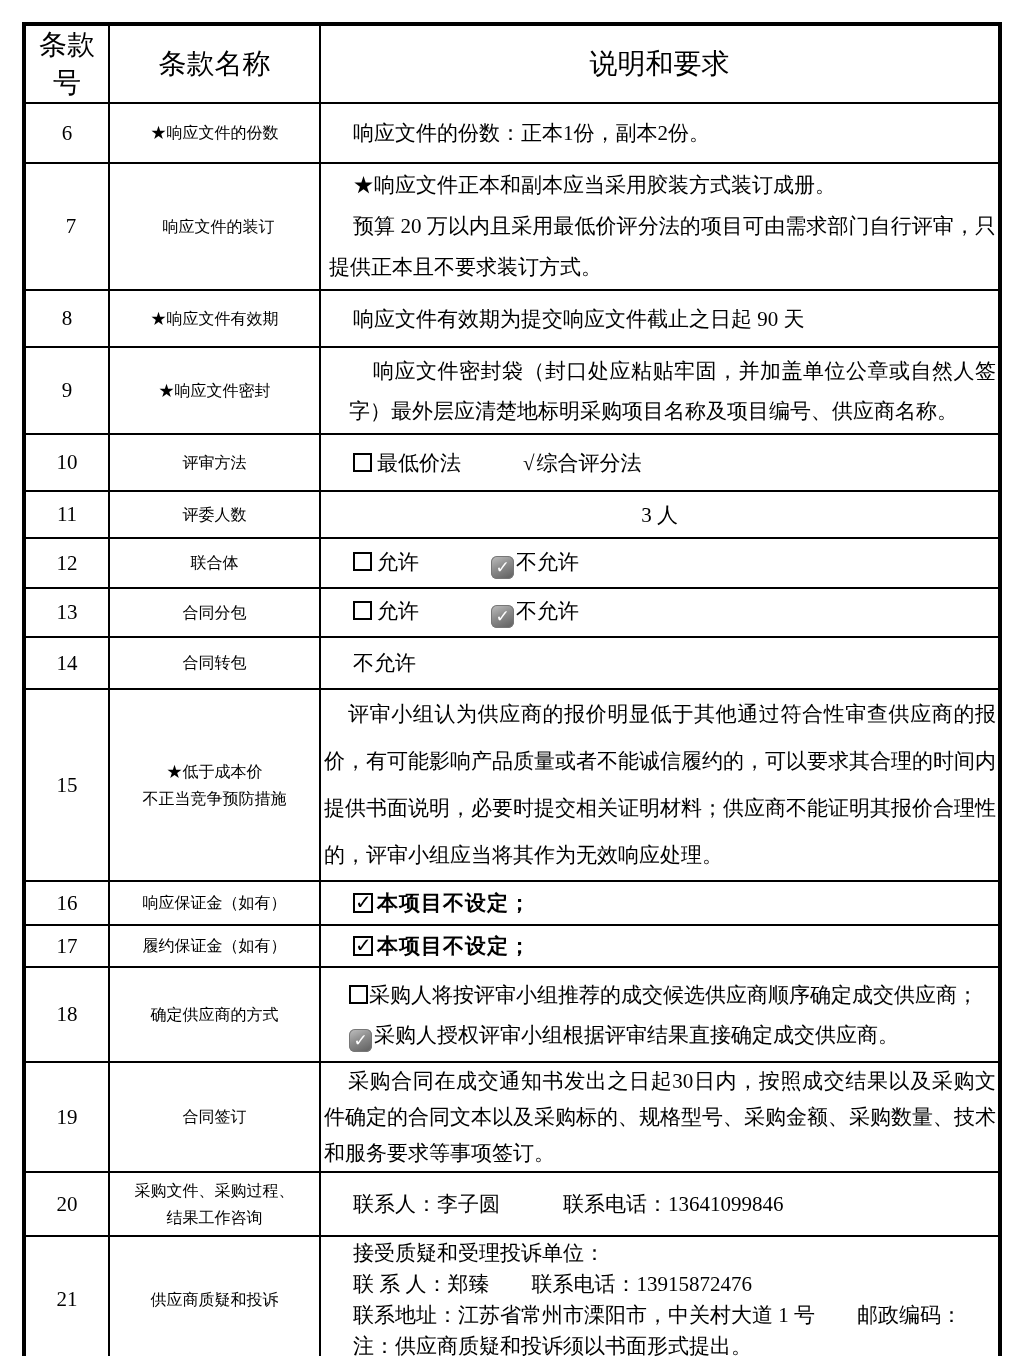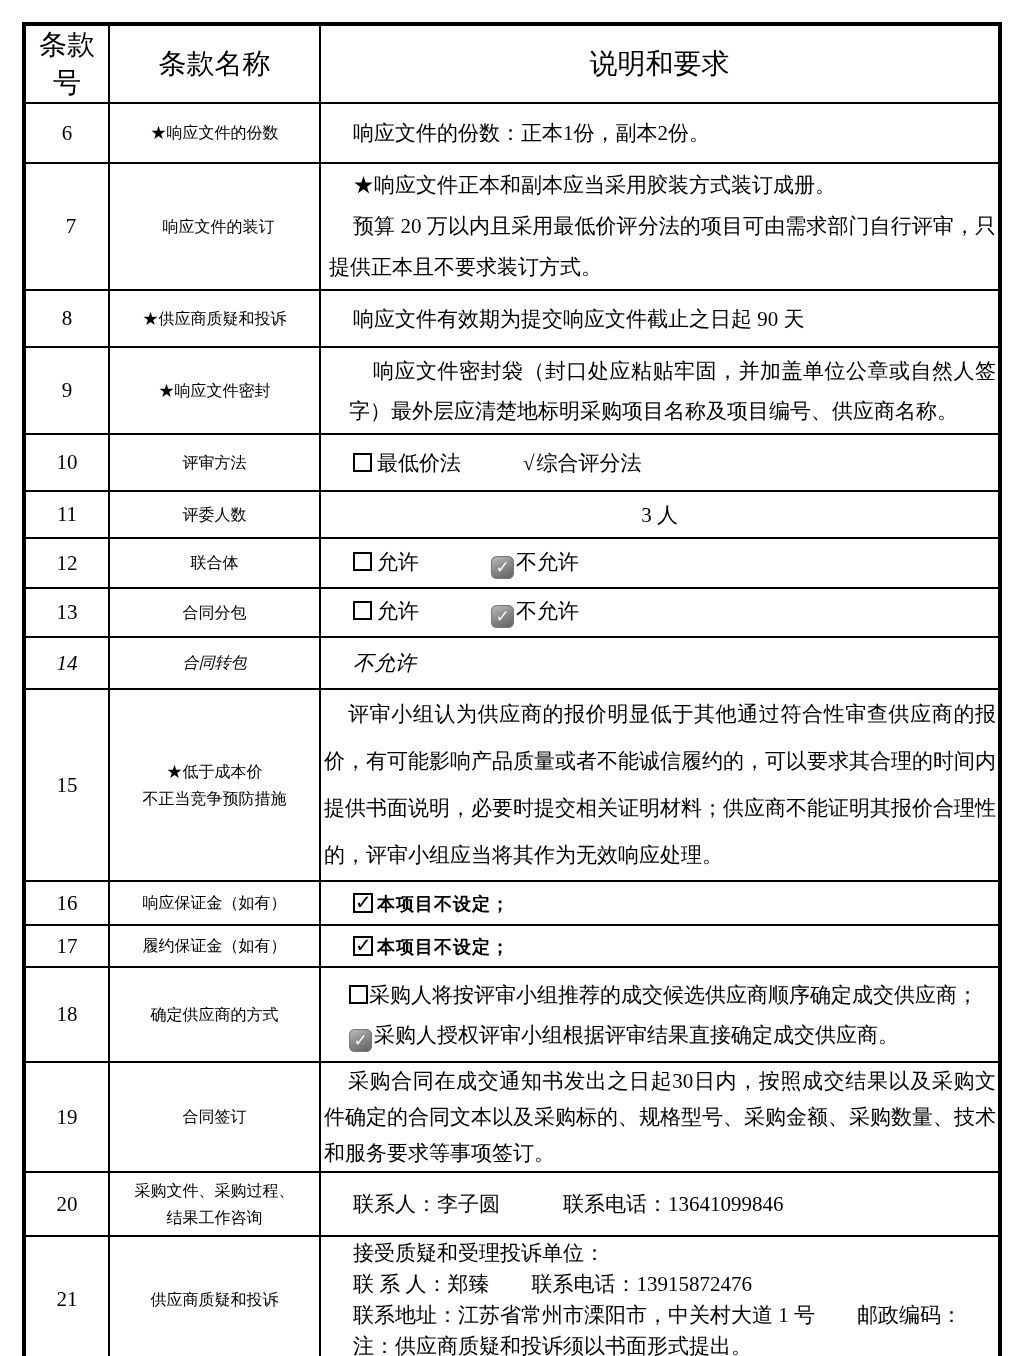--- a/index.html
+++ b/index.html
@@ -17,21 +17,21 @@
   col.c1{width:85px;} col.c2{width:211px;} col.c3{width:680px;}
   td,th{border:2px solid #000;vertical-align:middle;padding:0;overflow:hidden;}
   th{font-weight:normal;}
   .cell1{text-align:center;font-size:21px;}
   .cell2{text-align:center;font-size:16px;line-height:1.7;margin-left:21px;}
   .cell3{font-size:21px;}
   .hdr td, .hdr th{height:55px;font-size:28px;text-align:center;}
   
   .r6  td{height:58px;}  .r7  td{height:125px;padding-left:8px;} .r8  td{height:55px;}
   .r9  td{height:85px;}  .r10 td{height:55px;}  .r11 td{height:45px;}
-  .r12 td{height:48px;}  .r13 td{height:47px;}  .r14 td{height:50px;font-style:italic;}
+  .r12 td{height:48px;}  .r13 td{height:47px;}  .r14 td{height:50px;}
   .r15 td{height:190px;} .r16 td{height:42px;}  .r17 td{height:40px;}
   .r18 td{height:93px;}  .r19 td{height:108px;} .r20 td{height:62px;}
   .r21 td{height:125px;} .r22 td{height:40px;}
   
   .pad24{padding-left:32px;padding-right:4px;}
   .pad10{padding-left:10px;padding-right:4px;}
   .flush{padding-left:3px;padding-right:2px;}
   .just{text-align:justify;}
   .ind{text-indent:24px;}
   .lh41{line-height:41px;} .lh40{line-height:40px;padding-left:28px;} .lh47{line-height:47px;}
@@ -57,21 +57,21 @@
     background:linear-gradient(155deg,#c2c2c2 0%,#8d8d8d 45%,#5c5c5c 100%);
     box-shadow:inset 0 0 0 1px #777;
     color:#fff;text-align:center;line-height:23px;font-size:17px;font-weight:bold;
     vertical-align:-4px;margin-right:2px;
     font-family:"DejaVu Sans","Liberation Sans",sans-serif;
   }
   .gap-opt{display:inline-block;width:72px;}
   .gap-opt2{display:inline-block;width:62px;}
   .boldline{
     font-family:"Liberation Sans","DejaVu Sans",sans-serif;
-    font-weight:bold;font-size:18px;letter-spacing:1px;
+    font-weight:bold;font-size:21px;letter-spacing:1px;
   }
   .optline{white-space:nowrap;}
   .vmark{margin-right:2px;}
   .dline{white-space:nowrap;}
 </style>
 </head>
 <body>
 
 <div class="page">
   <table class="doc">
@@ -98,21 +98,21 @@
       <td class="cell1">7</td>
       <td class="cell2">响应文件的装订</td>
       <td class="cell3 flush just lh41">
         <div class="ind">★响应文件正本和副本应当采用胶装方式装订成册。</div>
         <div class="ind">预算 20 万以内且采用最低价评分法的项目可由需求部门自行评审，只提供正本且不要求装订方式。</div>
       </td>
     </tr>
 
     <tr class="r8">
       <td class="cell1">8</td>
-      <td class="cell2">★供应商质疑和投诉</td>
+      <td class="cell2">★响应文件有效期</td>
       <td class="cell3 pad24">响应文件有效期为提交响应文件截止之日起 90 天</td>
     </tr>
 
     <tr class="r9">
       <td class="cell1">9</td>
       <td class="cell2">★响应文件密封</td>
       <td class="cell3 flush just lh40">
         <div class="ind">响应文件密封袋（封口处应粘贴牢固，并加盖单位公章或自然人签字）最外层应清楚地标明采购项目名称及项目编号、供应商名称。</div>
       </td>
     </tr>

